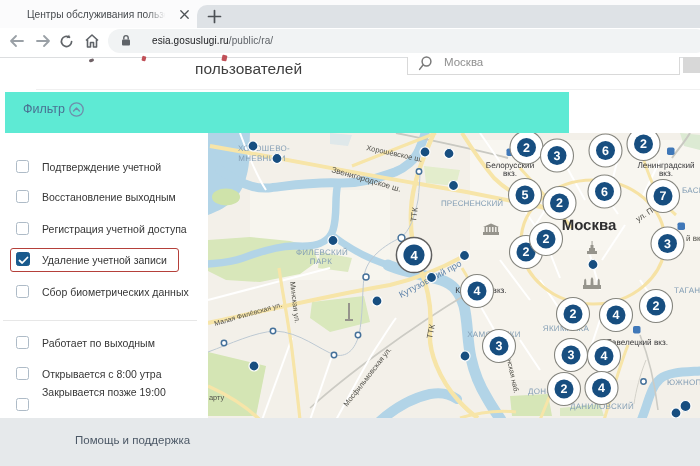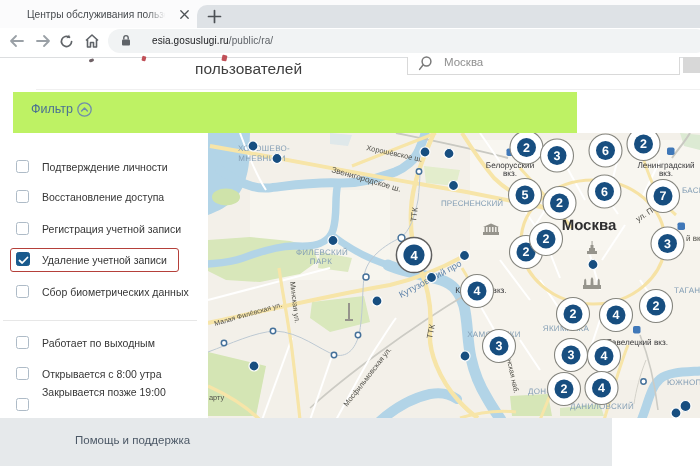--- a/index.html
+++ b/index.html
@@ -19,30 +19,30 @@
   #url span{color:#5f6368;}
   
   #hdr{left:0;top:58px;width:555px;height:34px;background:#fff;margin-left:36px;}
   #h2line{left:159px;top:2px;width:220px;font-size:15.5px;color:#3e3e3e;}
   #sinput{left:371px;top:-1px;width:271px;height:17px;background:#fff;border:1px solid #d9d9d9;border-top:none;}
   #sword{left:408px;top:-2px;font-size:11.5px;color:#8f8f8f;text-align:center;}
   #sbtn{left:647px;top:-1px;width:53px;height:16px;background:#d8d8d8;}
   #sbtntxt{left:672px;top:-1.5px;font-size:10.5px;color:#5a5a5a;}
   #hline{left:0;top:31px;width:700px;height:1px;background:#f0f0f0;}
   
-  #fbar{left:13px;top:92px;width:564px;height:41px;background:#bef264;}
+  #fbar{left:5px;top:92px;width:564px;height:41px;background:#5eead4;}
   #ftxt{left:18px;top:10px;font-size:12.5px;color:#4a7092;}
   
   .cb{position:absolute;left:16px;width:11px;height:11px;background:#fff;
       border:1.5px solid #aebbc7;border-radius:2.5px;}
   .cbl{position:absolute;left:42px;font-size:10.5px;color:#363636;white-space:nowrap;}
   #redbox{left:10px;top:247.5px;width:167px;height:22px;border:1.7px solid #b5403a;border-radius:3px;}
   #grpline{left:3px;top:320px;width:194px;height:1px;background:#e7e7e7;}
   
-  #foot{left:0;top:418px;width:612px;height:48px;background:#e6e9eb;}
+  #foot{left:0;top:418px;width:700px;height:48px;background:#e6e9eb;}
   .flink{position:absolute;top:16px;font-size:11.5px;color:#4c5866;white-space:nowrap;}
   #map text{text-rendering:geometricPrecision;}
 </style>
 </head>
 <body>
 
   <div class="abs" id="tabbar"></div>
   <div class="abs" id="tabgray"></div>
   <div class="abs" id="tabtitle">Центры обслуживания пользов</div>
   <div class="abs" id="tabfade"></div>
@@ -92,25 +92,25 @@
 
   <div class="abs" id="fbar">
     <div class="abs" id="ftxt">Фильтр</div>
     <svg class="abs" style="left:64px;top:10px" width="15" height="15" viewBox="0 0 15 15">
       <circle cx="7.5" cy="7.5" r="6.7" stroke="#6f8dab" stroke-width="1.3" fill="none"></circle>
       <path d="M4.6 9 L7.5 6 L10.4 9" stroke="#6f8dab" stroke-width="1.4" fill="none" stroke-linecap="round" stroke-linejoin="round"></path>
     </svg>
   </div>
 
   <div class="cb" style="top:159.5px"></div>
-<div class="cbl" style="top:160.5px">Подтверждение личности</div>
+<div class="cbl" style="top:160.5px">Подтверждение учетной</div>
   <div class="cb" style="top:190px"></div>
-<div class="cbl" style="top:191px">Восстановление доступа</div>
+<div class="cbl" style="top:191px">Восстановление выходным</div>
   <div class="cb" style="top:222px"></div>
-<div class="cbl" style="top:223px">Регистрация учетной записи</div>
+<div class="cbl" style="top:223px">Регистрация учетной доступа</div>
   <div class="cb" style="left:15.5px;top:251.5px;width:12.5px;height:12.5px;background:#195a8d;border-color:#195a8d"></div>
   <svg class="abs" style="left:18px;top:255.5px" width="11" height="9" viewBox="0 0 11 9">
     <path d="M1.5 4.5 L4.2 7 L9.5 1.5" stroke="#fff" stroke-width="1.8" fill="none" stroke-linecap="round" stroke-linejoin="round"></path>
   </svg>
   <div class="cbl" style="top:254px">Удаление учетной записи</div>
   <div class="abs" id="redbox"></div>
   <div class="cb" style="top:285px"></div>
 <div class="cbl" style="top:286px">Сбор биометрических данных</div>
   <div class="abs" id="grpline"></div>
   <div class="cb" style="top:336px"></div>

